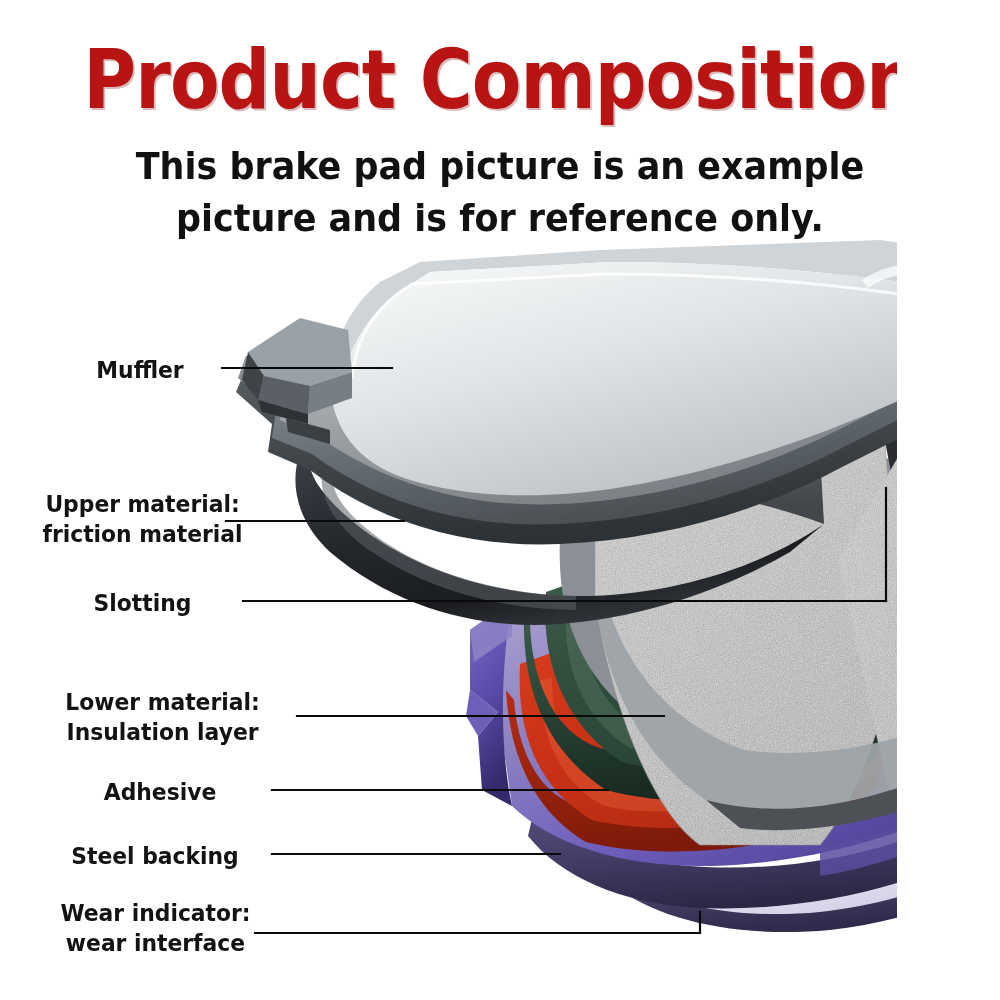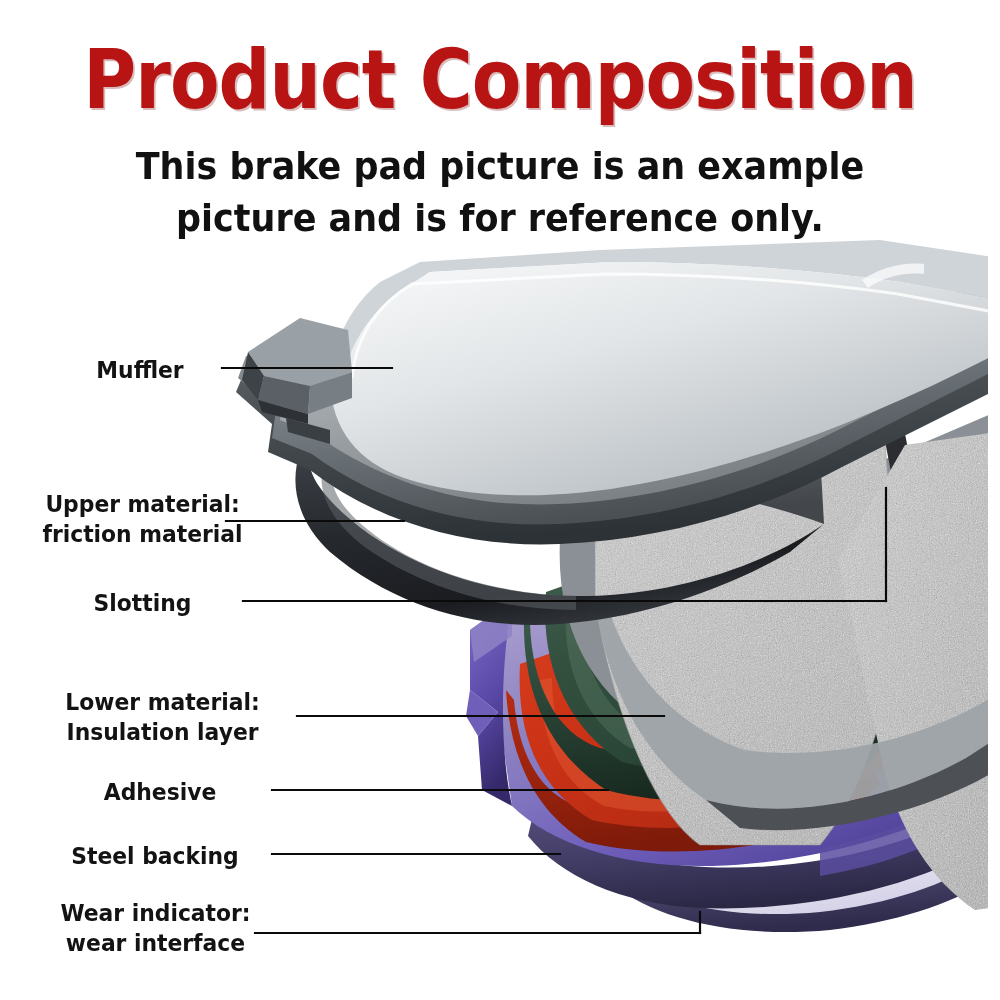--- a/index.html
+++ b/index.html
@@ -6,21 +6,21 @@
   html, body {
     margin: 0;
     padding: 0;
     background: #ffffff;
   }
   body {
     font-family: "Liberation Sans", "DejaVu Sans", sans-serif;
   }
   #page {
     position: relative;
-    width: 988px;
+    width: 897px;
     height: 1000px;
     background: #ffffff;
     overflow: hidden;
   }
 
   
   #title {
     position: absolute;
     left: 0;
     top: 36px;

